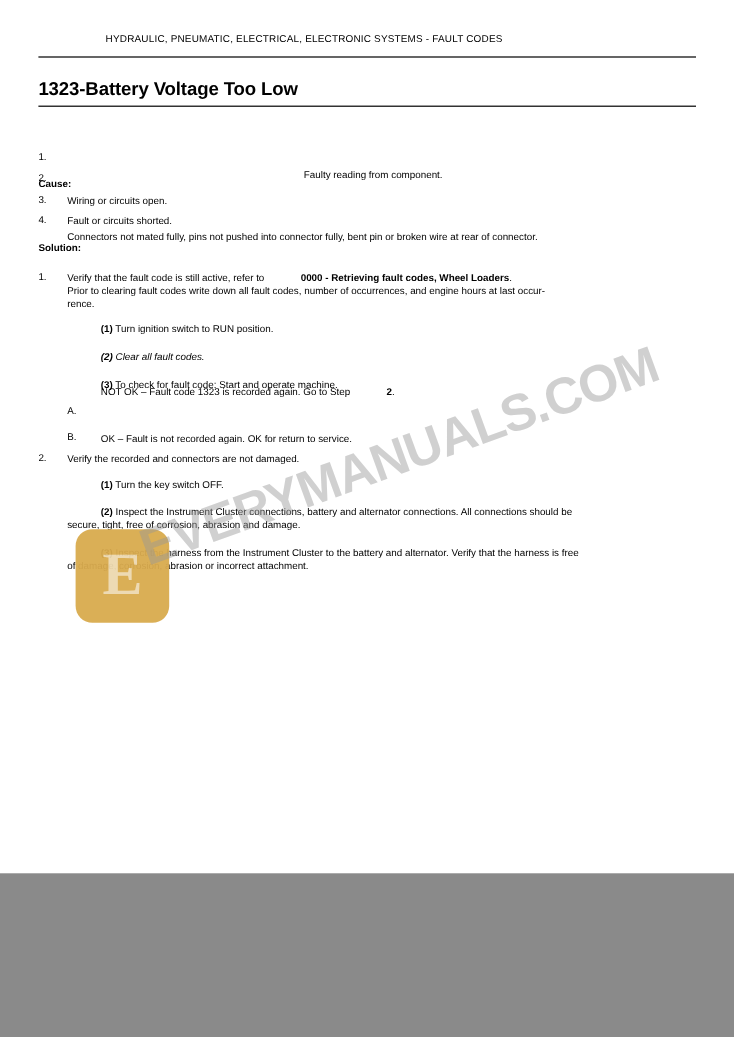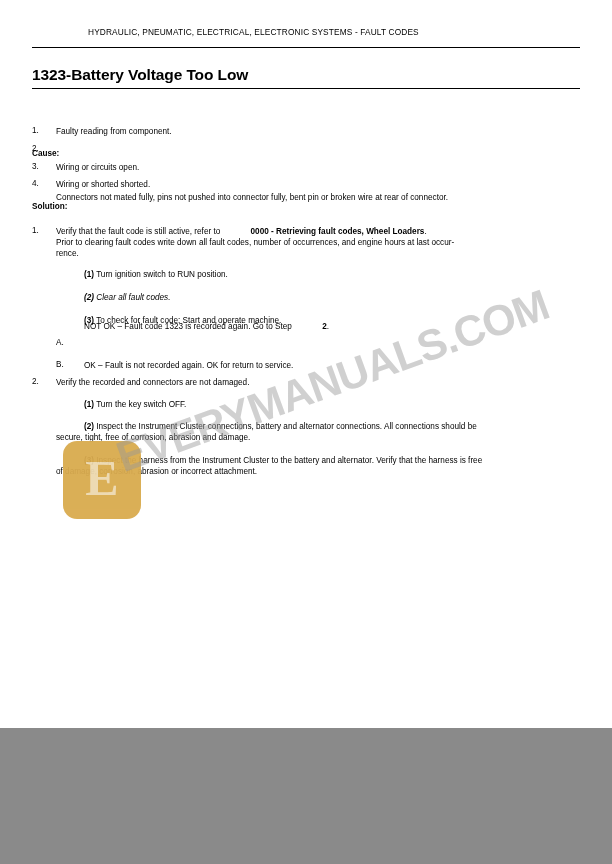--- a/index.html
+++ b/index.html
@@ -184,30 +184,30 @@
 
     <div class="header-text">HYDRAULIC, PNEUMATIC, ELECTRICAL, ELECTRONIC SYSTEMS - FAULT CODES</div>
     <div class="header-rule"></div>
 
     <div class="doc-title">1323-Battery Voltage Too Low</div>
     <div class="title-rule"></div>
 
     <div class="section-label" id="cause-label">Cause:</div>
 
     <div class="num" style="top:126px;">1.</div>
-    <div class="txt" style="top:126px;">Faulty reading from component.</div>
+    <div class="txt" style="top:140px;text-align:center;">Faulty reading from component.</div>
 
     <div class="num" style="top:144px;">2.</div>
     <div class="txt" style="top:144px;margin-top:48px;">Connectors not mated fully, pins not pushed into connector fully, bent pin or broken wire at rear of connector.</div>
 
     <div class="num" style="top:162px;">3.</div>
     <div class="txt" style="top:162px;">Wiring or circuits open.</div>
 
     <div class="num" style="top:179px;">4.</div>
-    <div class="txt" style="top:179px;">Wiring or shorted shorted.</div>
+    <div class="txt" style="top:179px;">Fault or circuits shorted.</div>
 
     <div class="section-label" id="solution-label">Solution:</div>
 
     <div class="num" style="top:226px;">1.</div>
     <div class="txt" style="top:226px;">
       <span>Verify that the fault code is still active, refer to </span><b class="bold">0000 - Retrieving fault codes, Wheel Loaders</b><span>.</span>
     </div>
     <div class="txt" style="top:237px;">Prior to clearing fault codes write down all fault codes, number of occurrences, and engine hours at last occur-</div>
     <div class="txt" style="top:248px;">rence.</div>
 

